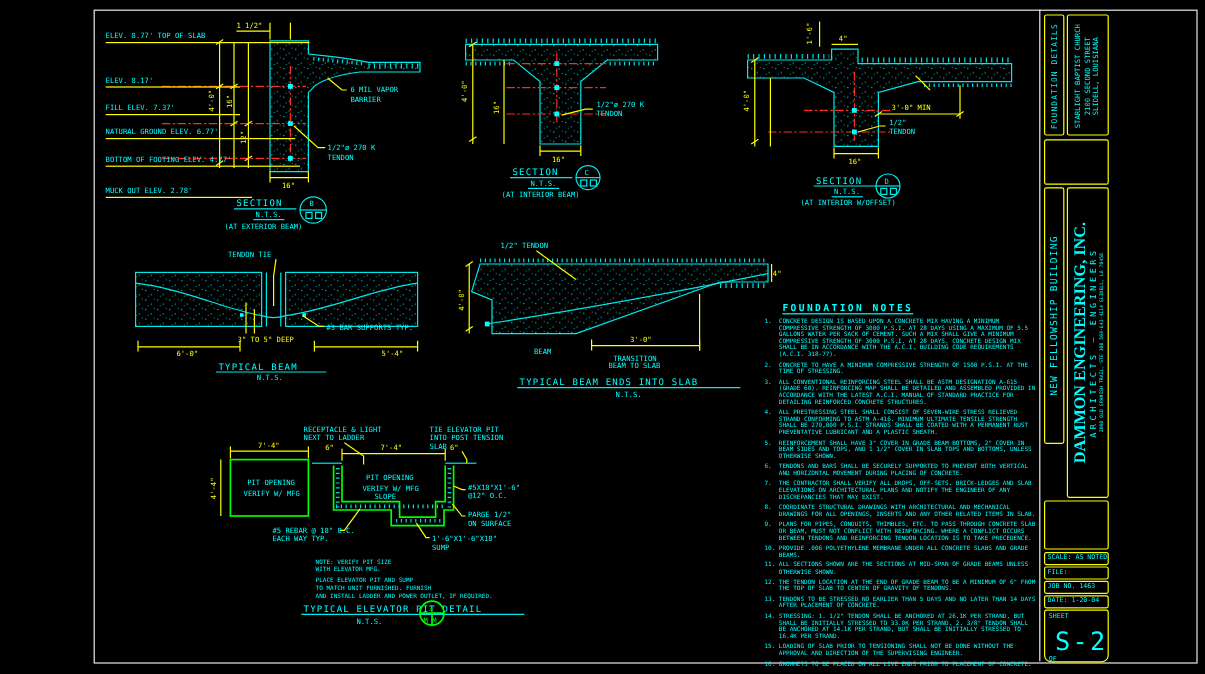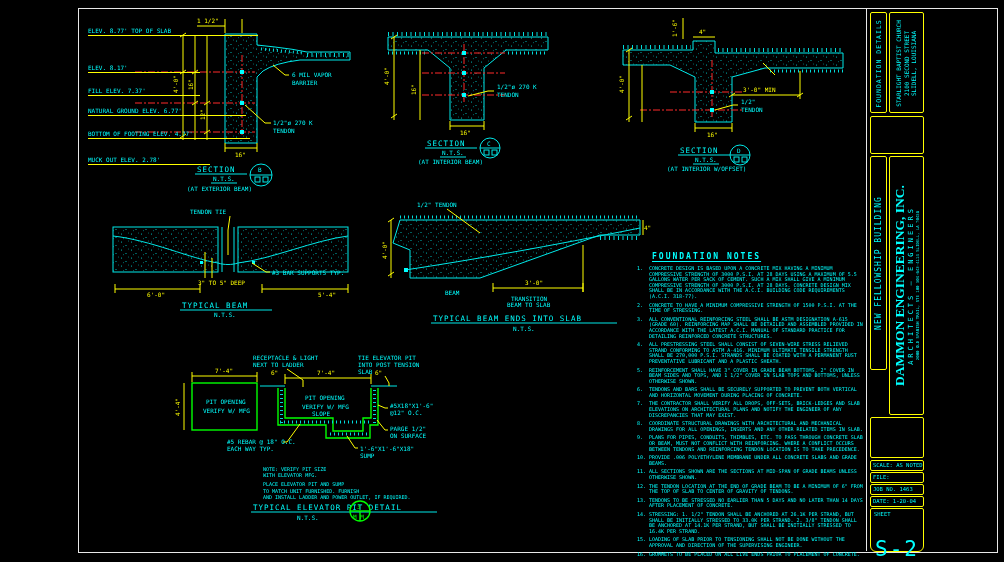--- a/index.html
+++ b/index.html
@@ -39,21 +39,21 @@
     display:flex;flex-direction:column;justify-content:center;align-items:center;color:#00ffff;}
   .vrot .l1{font-size:6.5px;letter-spacing:1px;white-space:nowrap;}
   .vrot .l2{font-size:6px;white-space:nowrap;line-height:7.5px;}
   #tb-firm-name{font-family:"Liberation Serif",serif;font-size:13.5px;font-weight:bold;white-space:nowrap;line-height:14px;}
   #tb-firm-sub{font-size:7px;letter-spacing:3px;white-space:nowrap;line-height:8px;}
   #tb-firm-addr{font-size:4px;letter-spacing:0;white-space:nowrap;line-height:5px;}
   .tb-row{position:absolute;border:1px solid #ffff00;border-radius:2px;box-sizing:border-box;
     color:#00ffff;font-size:5.5px;line-height:9px;padding-left:2px;white-space:nowrap;}
   #tb-sheet-box{color:#00ffff;}
   #tb-sheet-label{font-size:5.5px;margin:2px 0 0 3px;}
-  #tb-sheet-no{font-size:21px;letter-spacing:2px;text-align:center;margin-top:20px;font-weight:400;}
+  #tb-sheet-no{font-size:21px;letter-spacing:2px;text-align:right;margin-top:6px;font-weight:400;}
   #tb-of-label{font-size:5.5px;margin-left:3px;}
 </style>
 </head>
 <body>
 
 <div class="abs" id="sheet-border"></div>
 <div class="abs" id="tb-divider"></div>
 
 <svg width="0" height="0">
   <defs>

